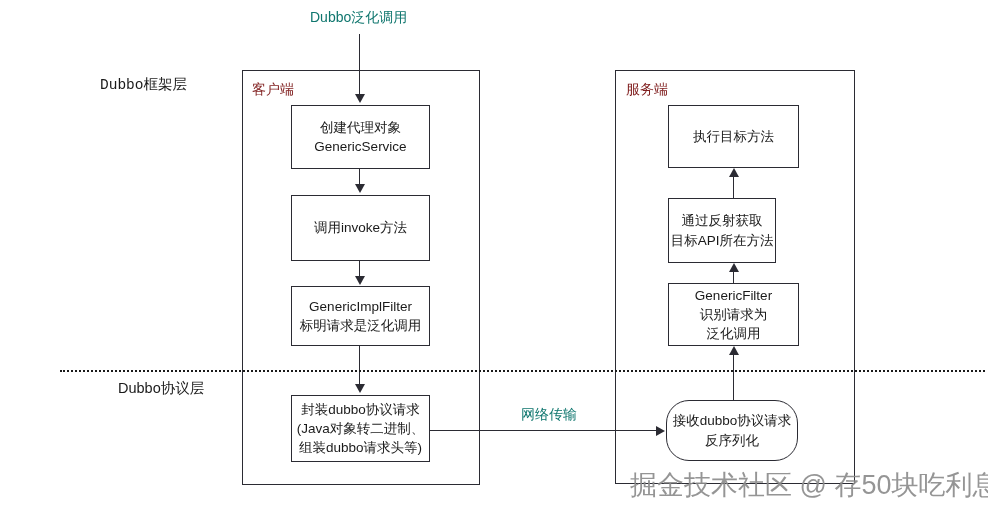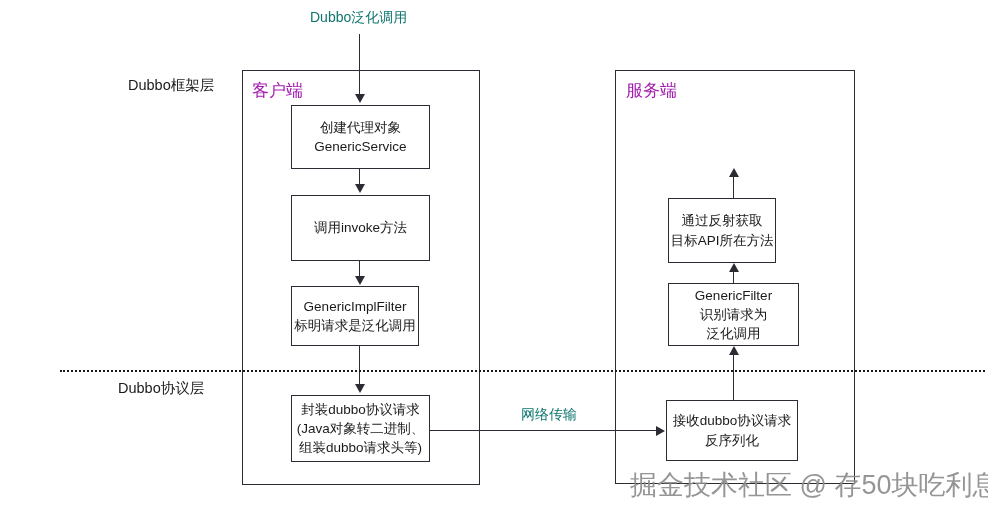--- a/index.html
+++ b/index.html
@@ -22,23 +22,23 @@
   
   .abs { position: absolute; box-sizing: border-box; }
 
   
   .region {
     border: 1.6px solid #2b2b33;
     background: transparent;
   }
   .region-title {
     position: absolute;
-    font-size: 17px;
-    line-height: 1;
-    color: #a21caf;
+    font-size: 14px;
+    line-height: 1;
+    color: #7f1d1d;
     white-space: nowrap;
   }
 
   
   .layer-label {
     position: absolute;
     font-size: 14.5px;
     line-height: 1;
     color: #1a1a1a;
     white-space: nowrap;
@@ -123,58 +123,61 @@
 </style>
 </head>
 <body>
 
 <div id="canvas">
 
   <div class="free-label" style="left:310px; top:10px;">Dubbo泛化调用</div>
   <div class="vline" style="left:359px; top:34px; height:62px;"></div>
   <div class="arrow-down" style="left:354.5px; top:94px;"></div>
 
-  <div class="layer-label" style="left:128px; top:78px;">Dubbo框架层</div>
+  <div class="layer-label" style="left:100px; top:78px;font-family:Liberation Mono, monospace;">Dubbo框架层</div>
   <div class="layer-label" style="left:118px; top:381px;">Dubbo协议层</div>
 
   <div class="abs region" style="left:242px; top:70px; width:238px; height:415px;"></div>
   <div class="region-title" style="left:252px; top:82px;">客户端</div>
 
   <div class="abs node" style="left:291px; top:105px; width:139px; height:64px;">
     <span class="ln">创建代理对象</span>
     <span class="ln">GenericService</span>
   </div>
 
   <div class="vline" style="left:359px; top:169px; height:17px;"></div>
   <div class="arrow-down" style="left:354.5px; top:184px;"></div>
 
   <div class="abs node" style="left:291px; top:195px; width:139px; height:66px;align-items:center;">
     <span class="ln">调用invoke方法</span>
   </div>
 
   <div class="vline" style="left:359px; top:261px; height:17px;"></div>
   <div class="arrow-down" style="left:354.5px; top:276px;"></div>
 
-  <div class="abs node" style="left:291px; top:286px; width:128px; height:60px;">
+  <div class="abs node" style="left:291px; top:286px; width:139px; height:60px;">
     <span class="ln">GenericImplFilter</span>
     <span class="ln">标明请求是泛化调用</span>
   </div>
 
   <div class="vline" style="left:359px; top:346px; height:39px;"></div>
   <div class="arrow-down" style="left:354.5px; top:384px;"></div>
 
   <div class="abs node" style="left:291px; top:395px; width:139px; height:67px;">
     <span class="ln">封装dubbo协议请求</span>
     <span class="ln">(Java对象转二进制、</span>
     <span class="ln">组装dubbo请求头等)</span>
   </div>
 
   <div class="abs region" style="left:615px; top:70px; width:240px; height:414px;"></div>
   <div class="region-title" style="left:626px; top:82px;">服务端</div>
 
+  <div class="abs node" style="left:668px; top:105px; width:131px; height:63px;">
+    <span class="ln">执行目标方法</span>
+  </div>
 
   <div class="vline" style="left:733px; top:177px; height:21px;"></div>
   <div class="arrow-up" style="left:728.5px; top:168px;"></div>
 
   <div class="abs node" style="left:668px; top:198px; width:108px; height:65px;">
     <span class="ln">通过反射获取</span>
     <span class="ln">目标API所在方法</span>
   </div>
 
   <div class="vline" style="left:733px; top:272px; height:19px;"></div>
@@ -182,21 +185,21 @@
 
   <div class="abs node" style="left:668px; top:283px; width:131px; height:63px;">
     <span class="ln">GenericFilter</span>
     <span class="ln">识别请求为</span>
     <span class="ln">泛化调用</span>
   </div>
 
   <div class="vline" style="left:733px; top:355px; height:46px;"></div>
   <div class="arrow-up" style="left:728.5px; top:346px;"></div>
 
-  <div class="abs node" style="left:666px; top:400px; width:132px; height:61px;">
+  <div class="abs node" style="left:666px; top:400px; width:132px; height:61px;border-radius:23px;">
     <span class="ln">接收dubbo协议请求</span>
     <span class="ln">反序列化</span>
   </div>
 
   <div class="hline" style="left:430px; top:430px; width:227px;"></div>
   <div class="arrow-right" style="left:656px; top:425.5px;"></div>
   <div class="free-label" style="left:521px; top:407px;">网络传输</div>
 
   <div class="dotted-divider" style="left:60px; top:370px; width:925px;"></div>
 

